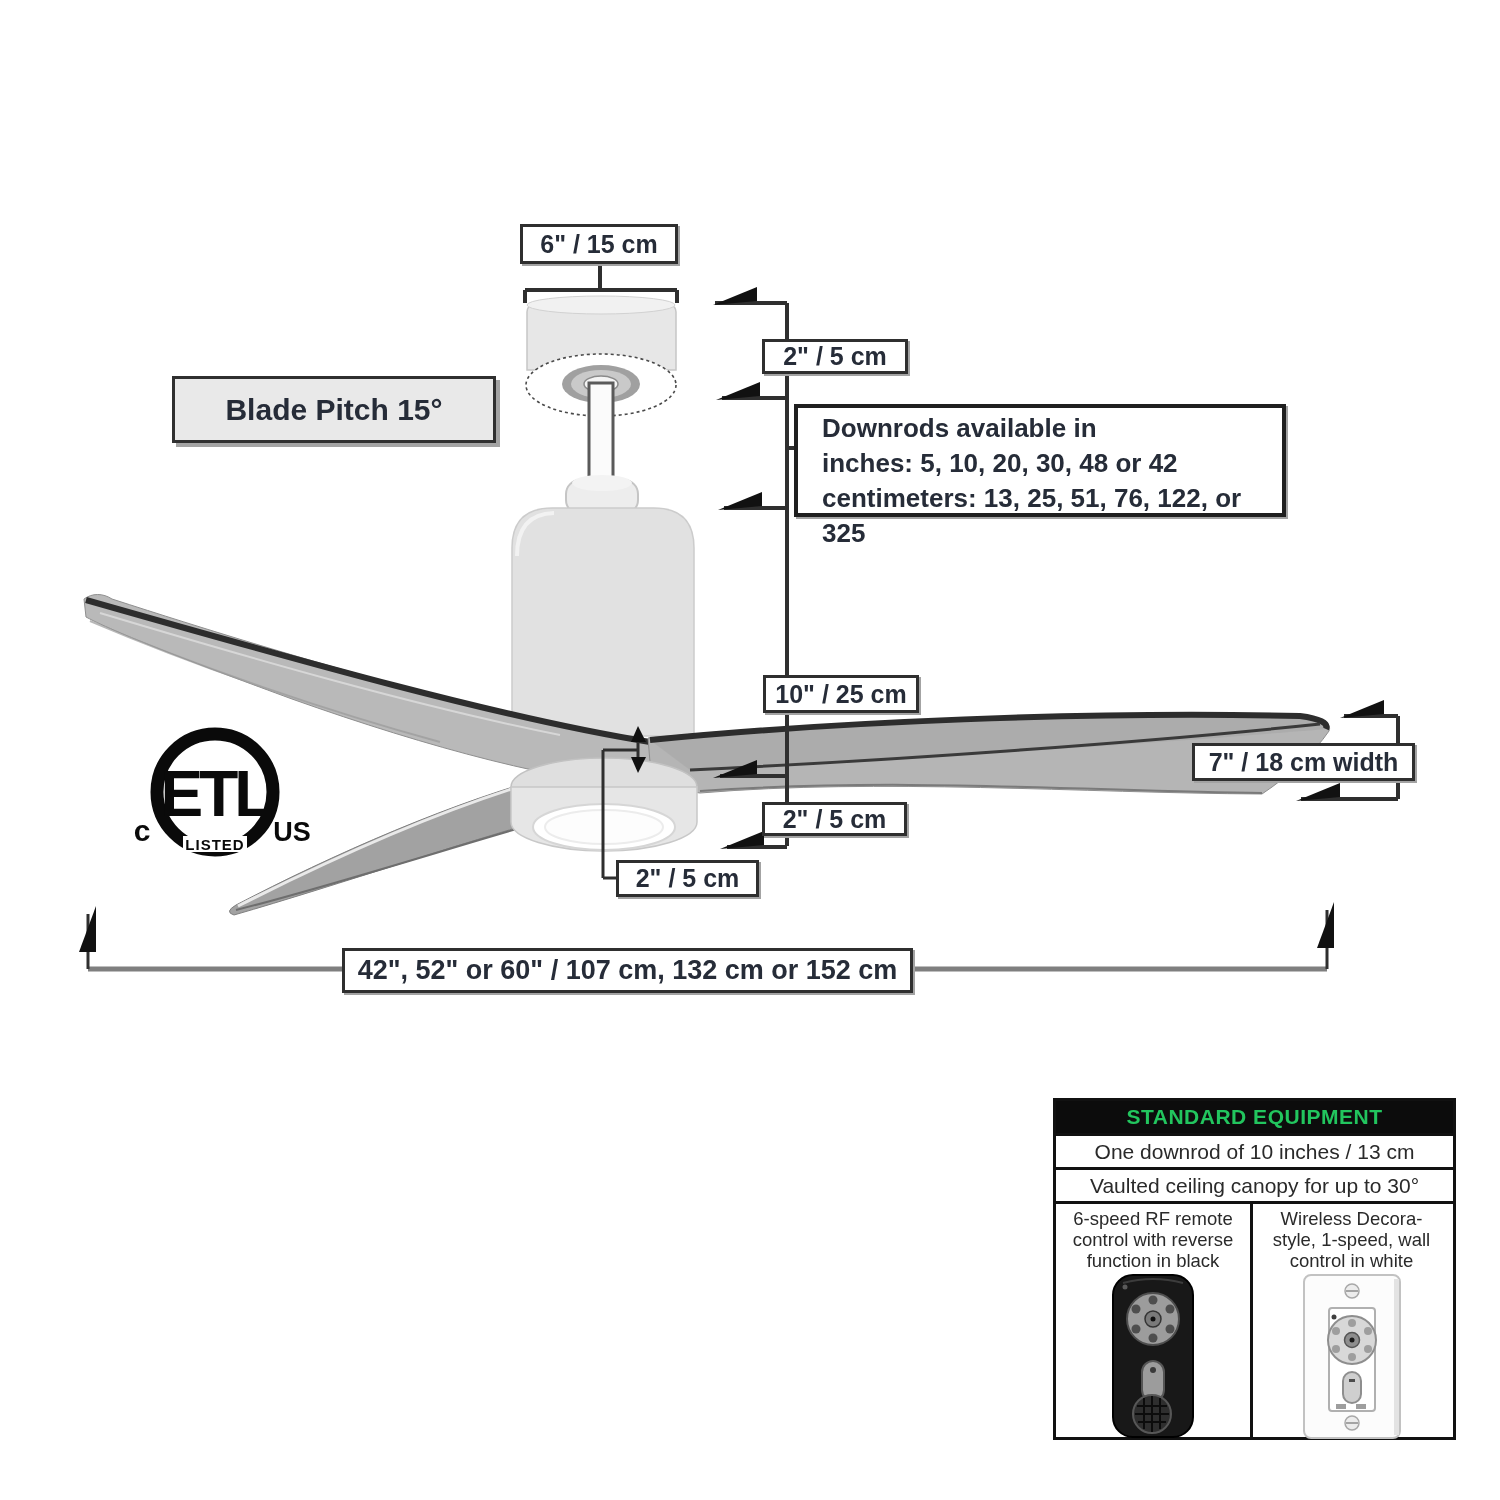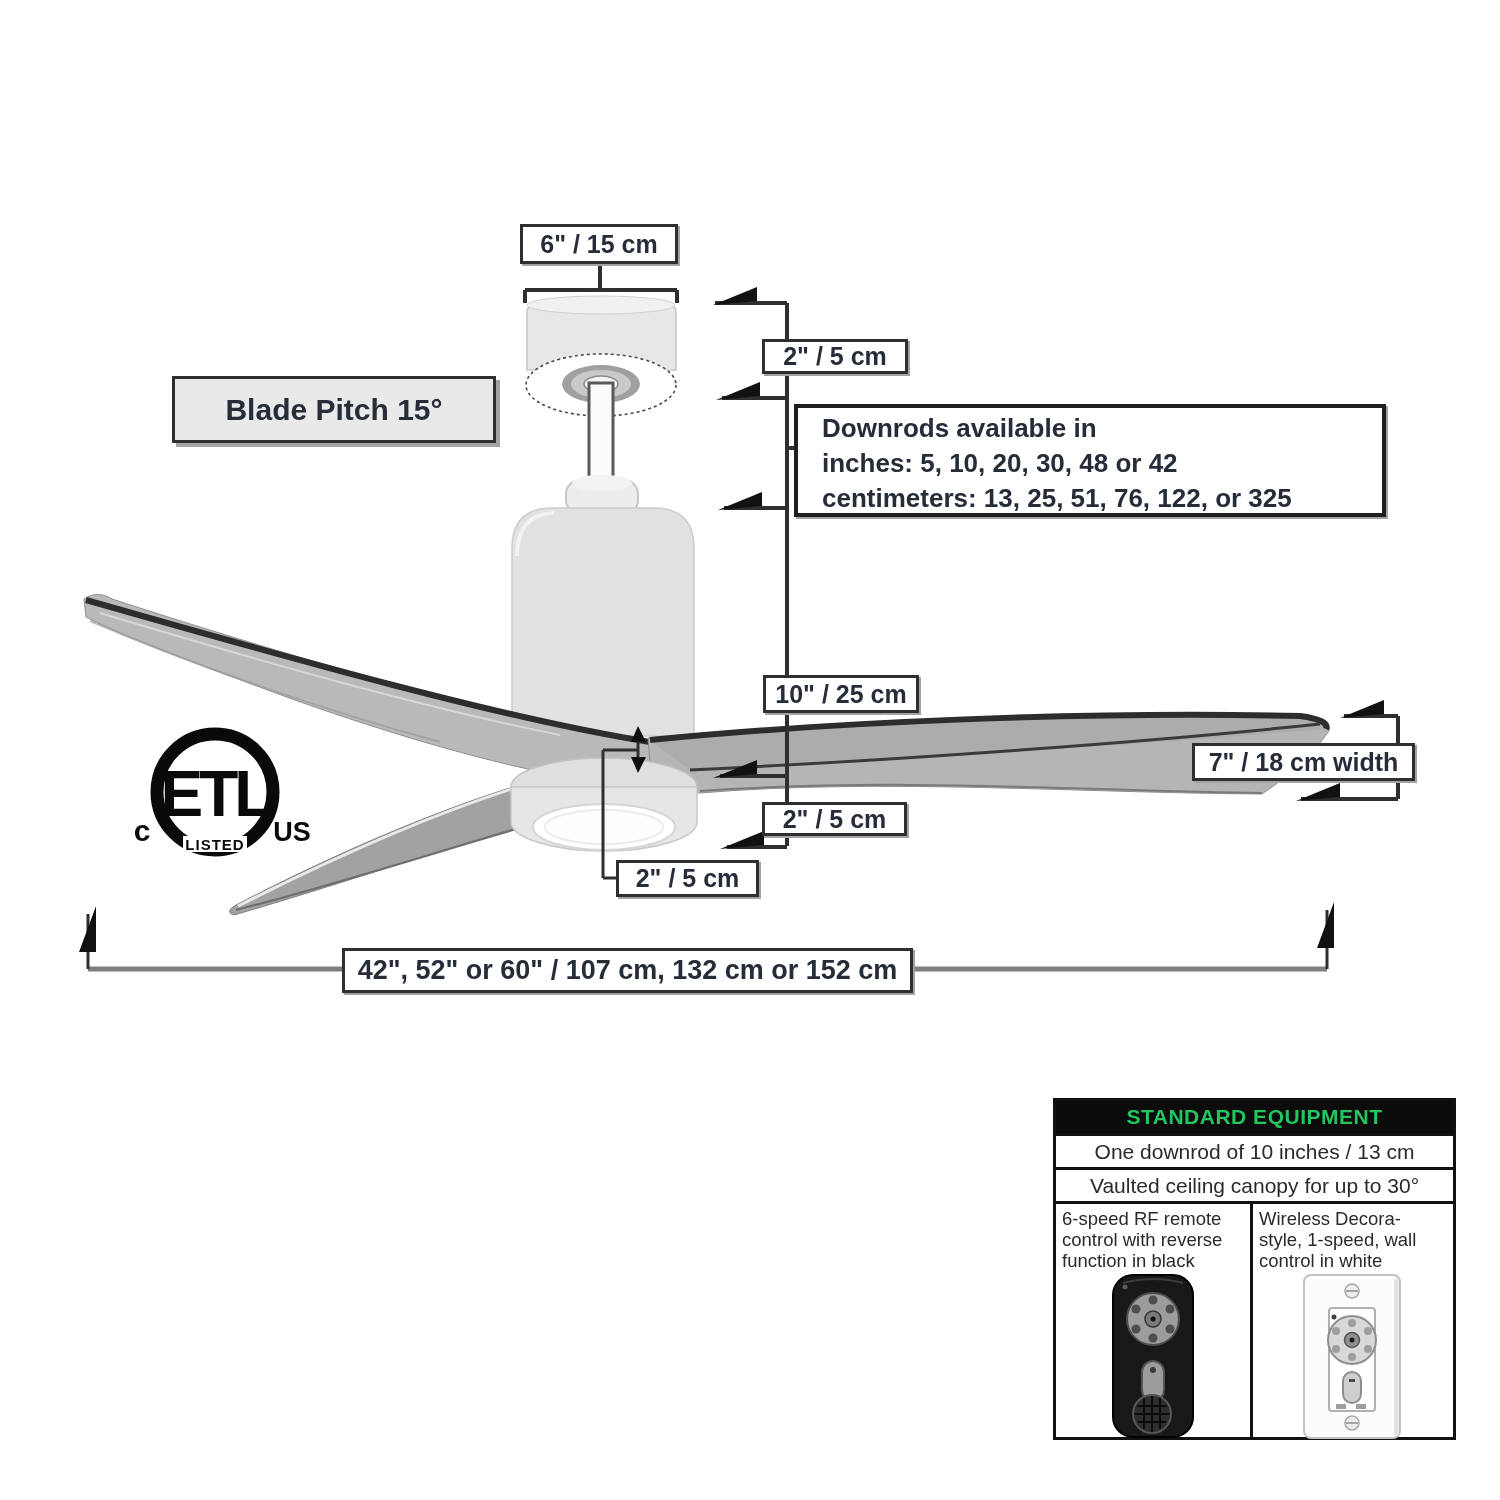--- a/index.html
+++ b/index.html
@@ -6,42 +6,42 @@
   .page{position:relative;width:1500px;height:1500px;background:#ffffff;overflow:hidden;
         font-family:"Liberation Sans",sans-serif;color:#23232e;}
   .layer{position:absolute;left:0;top:0;}
   .dim-label{
     position:absolute;background:#ffffff;border:3px solid #2f2f2f;
     box-shadow:2px 2px 0 #a3a3a3;display:flex;align-items:center;justify-content:center;
     font-weight:700;font-size:25px;color:#262c38;white-space:nowrap;box-sizing:border-box;
   }
   .gray-box{background:#e9e9e9;}
   .downrods-box{
-    position:absolute;left:794px;top:404px;width:592px;height:113px;background:#fff;
+    position:absolute;left:794px;top:404px;width:492px;height:113px;background:#fff;
     border:4px solid #1f1f1f;box-sizing:border-box;box-shadow:2px 2px 0 #a3a3a3;
     font-weight:600;font-size:26px;color:#262c38;line-height:35px;padding:3px 0 0 24px;
   }
   
   .equip-table{
     position:absolute;left:1053px;top:1098px;width:403px;background:#fff;
     border:3px solid #111;box-sizing:border-box;font-size:21px;color:#2a2a2a;
   }
   .equip-header{
     background:#0c0c0c;color:#22c55e;font-weight:700;font-size:21px;letter-spacing:.5px;
     height:32px;display:flex;align-items:center;justify-content:center;
   }
   .equip-row{
     height:31px;border-top:3px solid #111;display:flex;align-items:center;justify-content:center;
     white-space:nowrap;
     text-align:center;
   }
   .equip-cols{display:flex;border-top:3px solid #111;height:233px;}
   .equip-col{width:197px;box-sizing:border-box;display:flex;flex-direction:column;align-items:center;}
   .equip-col.left{border-right:3px solid #111;}
-  .equip-caption{font-size:18.5px;line-height:21px;text-align:left;padding:4px 6px 2px 6px;color:#2a2a2a;}
+  .equip-caption{font-size:18.5px;line-height:21px;text-align:center;padding:4px 6px 2px 6px;color:#2a2a2a;}
   .device{flex:1;display:flex;align-items:center;justify-content:center;}
 </style>
 </head>
 <body>
 
 <div class="page">
 
   <svg class="layer" width="1500" height="1500" viewBox="0 0 1500 1500">
 
     <g>

